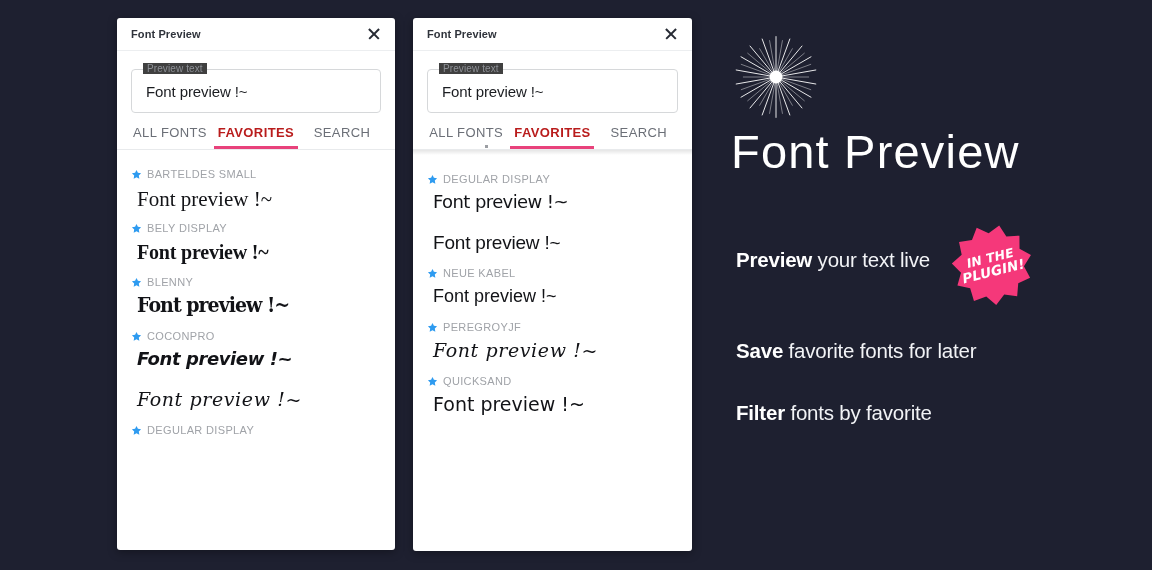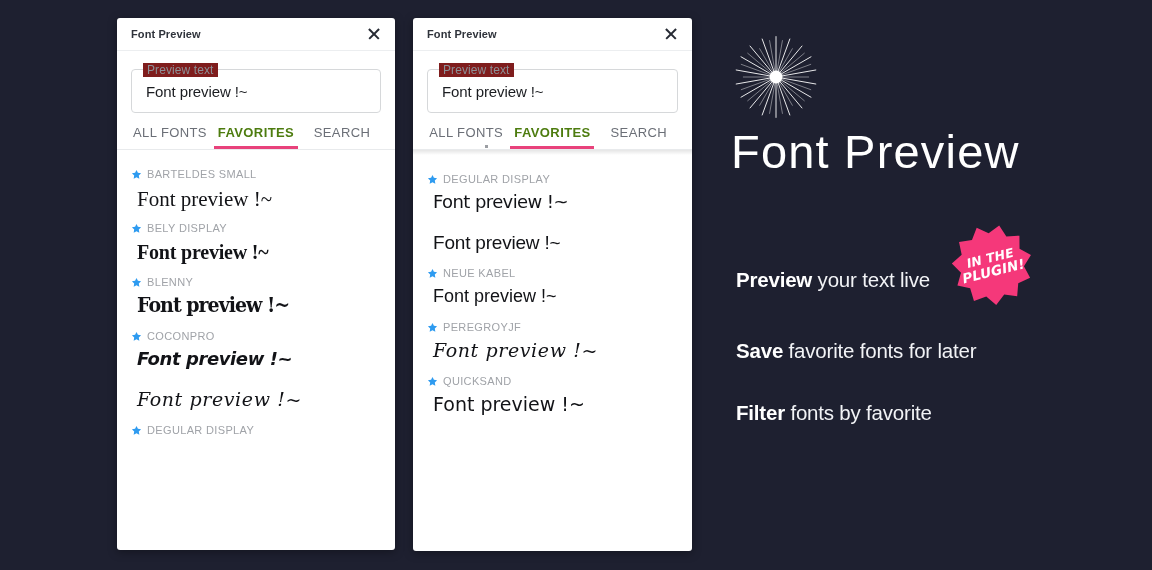--- a/index.html
+++ b/index.html
@@ -75,23 +75,23 @@
     height: 44px;
     box-sizing: border-box;
     display: flex;
     align-items: center;
     padding: 0 14px;
   }
   .field-legend {
     position: absolute;
     top: -7px;
     left: 11px;
-    background: #7f1d1d;
+    background: #404040;
     padding: 0 4px;
-    font-size: 12px;
+    font-size: 10px;
     color: #8d9096;
     letter-spacing: 0.1px;
   }
   .field-value {
     font-size: 15px;
     color: #1b1d21;
     letter-spacing: -0.1px;
   }
 
   
@@ -109,21 +109,21 @@
     text-align: center;
     font-size: 13px;
     color: #6b6f77;
     letter-spacing: 0.4px;
     padding-bottom: 9px;
     position: relative;
     cursor: pointer;
     white-space: nowrap;
   }
   .tab.active {
-    color: #4d7c0f;
+    color: #b91c1c;
     font-weight: bold;
   }
   .tab.active::after {
     content: "";
     position: absolute;
     left: 50%;
     transform: translateX(-50%);
     bottom: 0;
     width: 84px;
     height: 3px;
@@ -229,21 +229,21 @@
   }
   .feature {
     position: absolute;
     left: 3px;
     font-size: 20.5px;
     color: #f2f3f6;
     letter-spacing: -0.2px;
     white-space: nowrap;
   }
   .feature b { font-weight: bold; color: #ffffff; }
-  #feature-0 { top: 248px; }
+  #feature-0 { top: 228px; }
   #feature-1 { top: 310px; margin-top: 9px; }
   #feature-2 { top: 381px; }
 
   .badge {
     position: absolute;
     left: 218px;
     top: 204px;
     width: 82px;
     height: 82px;
   }

